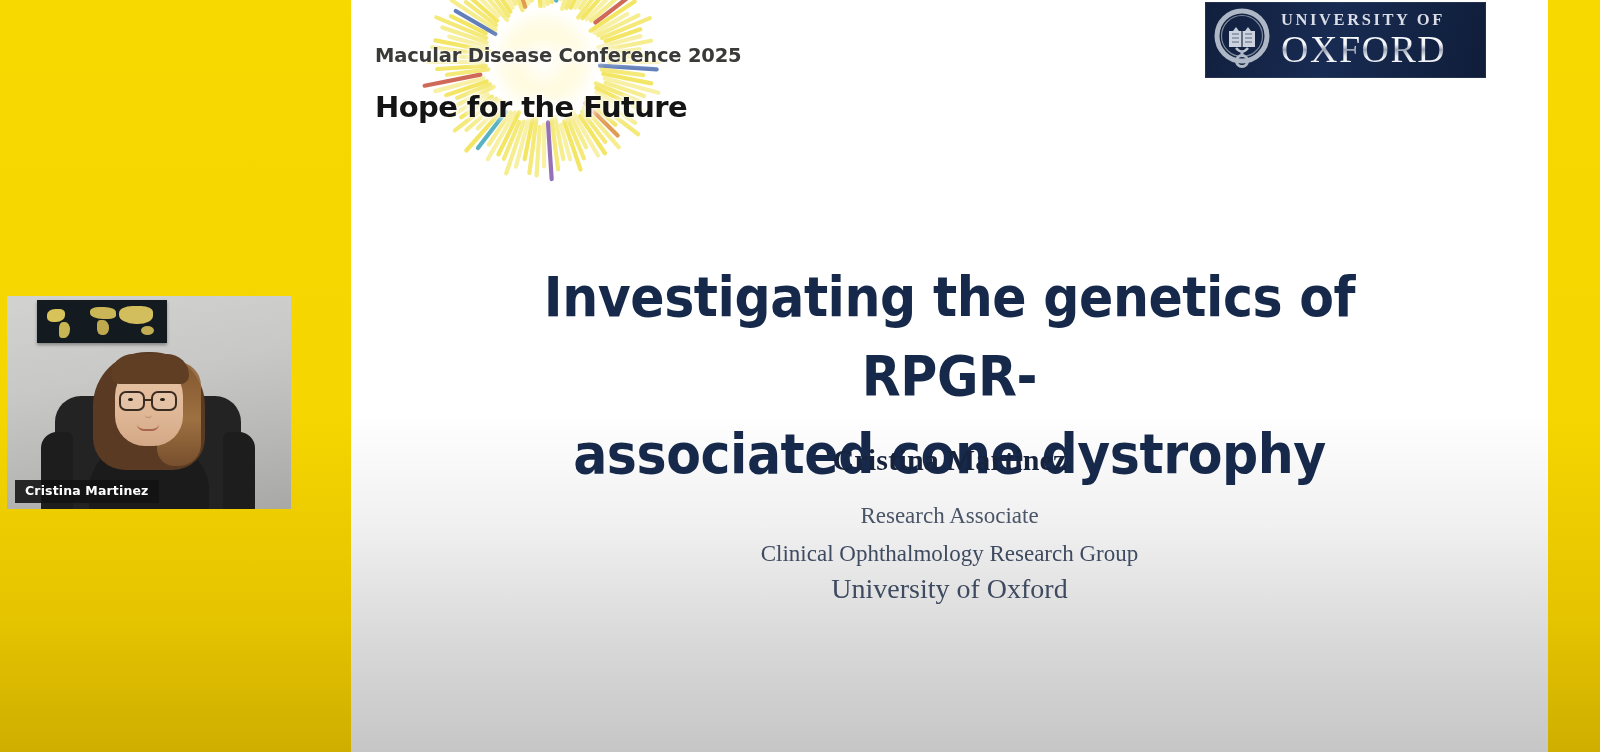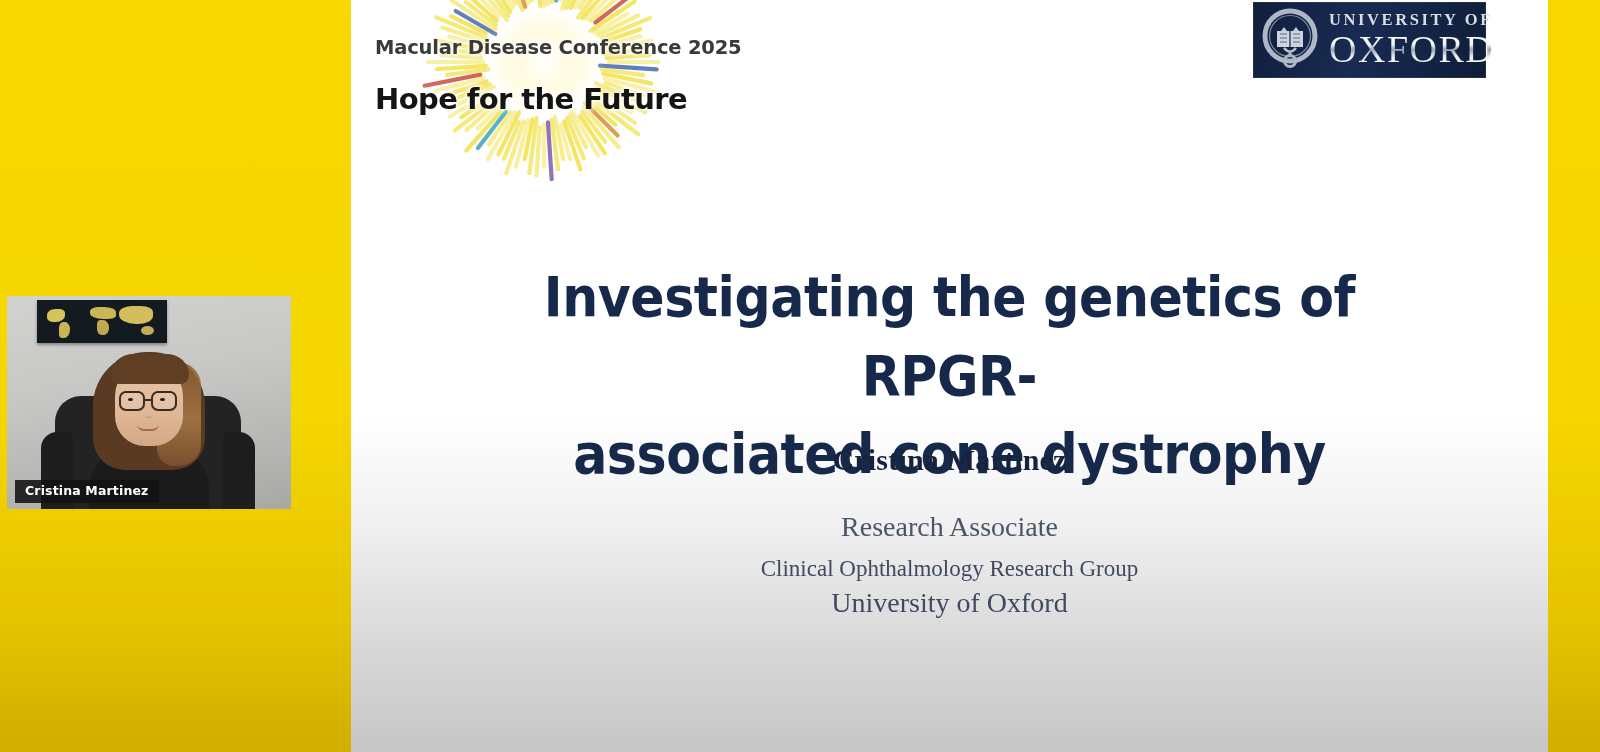--- a/index.html
+++ b/index.html
@@ -32,21 +32,21 @@
     position:absolute;
     left:24px; top:-62px;
     width:310px; height:248px;
   }
   #conf-logo .burst {
     position:absolute; left:45px; top:0;
     width:248px; height:248px;
   }
   #conf-logo .burst svg { display:block; width:248px; height:248px; }
   #conf-logo .conf-text {
-    position:absolute; left:0; top:100px;
+    position:absolute; left:0; top:108px;
     width:310px;
     text-align:center;
     z-index:3;
   }
   #conf-logo .conf-line1 {
     font-family:"DejaVu Sans", sans-serif;
     font-size:19.5px;
     font-weight:600;
     letter-spacing:-0.2px;
     color:#3a3a38;
@@ -63,21 +63,21 @@
     white-space:nowrap;
     line-height:1.12;
     text-shadow:0 0 3px #fff, 0 0 6px #fff, 0 0 9px #fff;
     margin-top:25px;
   }
 
   
   #oxford-logo {
     position:absolute;
     right:62px; top:2px;
-    width:233px; height:76px;
+    width:281px; height:76px;
     background:linear-gradient(105deg,#111f3d 0%, #182b52 45%, #0f1d39 100%);
     display:flex; align-items:center;
     padding-left:6px;
     box-shadow:0 0 0 1px rgba(255,255,255,.08) inset;
   }
   #oxford-crest { width:62px; height:66px; flex:0 0 62px; }
   #oxford-crest svg { display:block; width:62px; height:66px; }
   #oxford-words { margin-left:8px; line-height:1; }
   #oxford-words .ox-line1 {
     font-family:"Liberation Serif", serif;
@@ -123,24 +123,24 @@
     color:#2f3c55;
   }
   #presenter .p-name {
     font-size:30px;
     font-weight:bold;
     color:#17233c;
     letter-spacing:.2px;
     line-height:1.32;
   }
   #presenter .p-role {
-    font-size:28px;
+    font-size:23px;
     font-weight:normal;
     color:#4a5568;
-    margin-top:29px;
+    margin-top:21px;
     line-height:1.3;
   }
   #presenter .p-group {
     font-size:23px;
     font-weight:normal;
     color:#3e4a60;
     margin-top:8px;
     line-height:1.36;
   }
   #presenter .p-inst {

